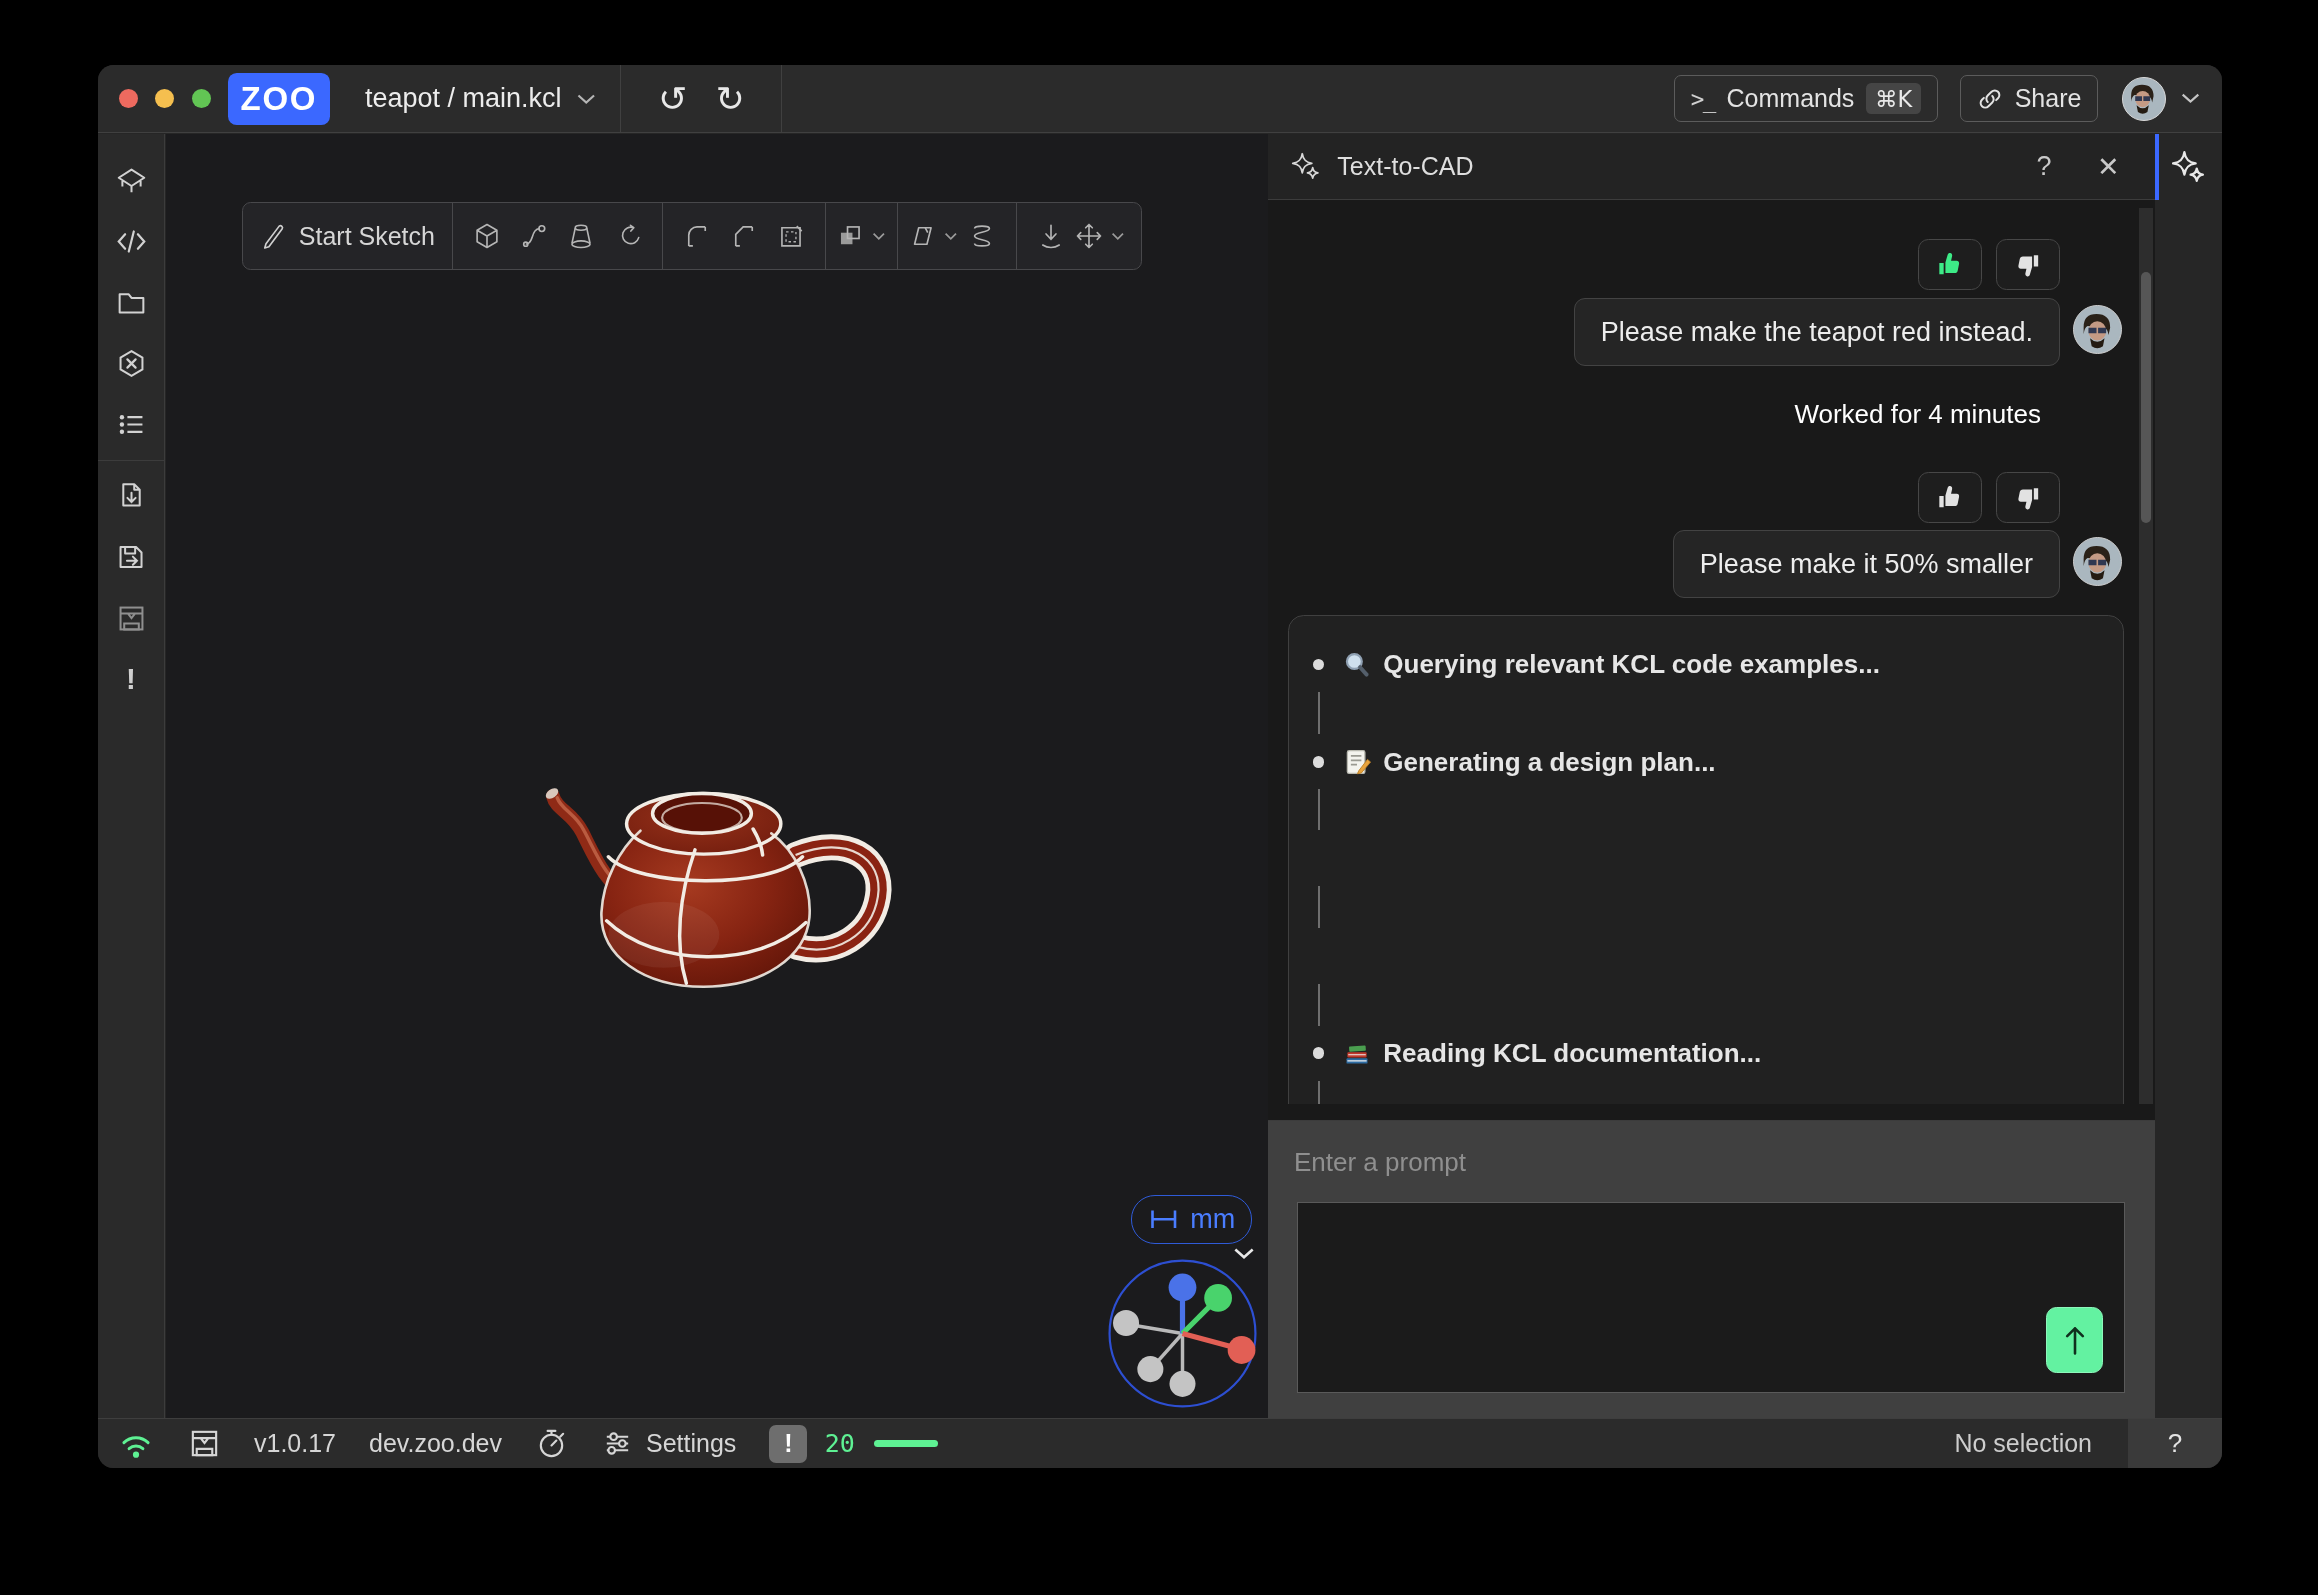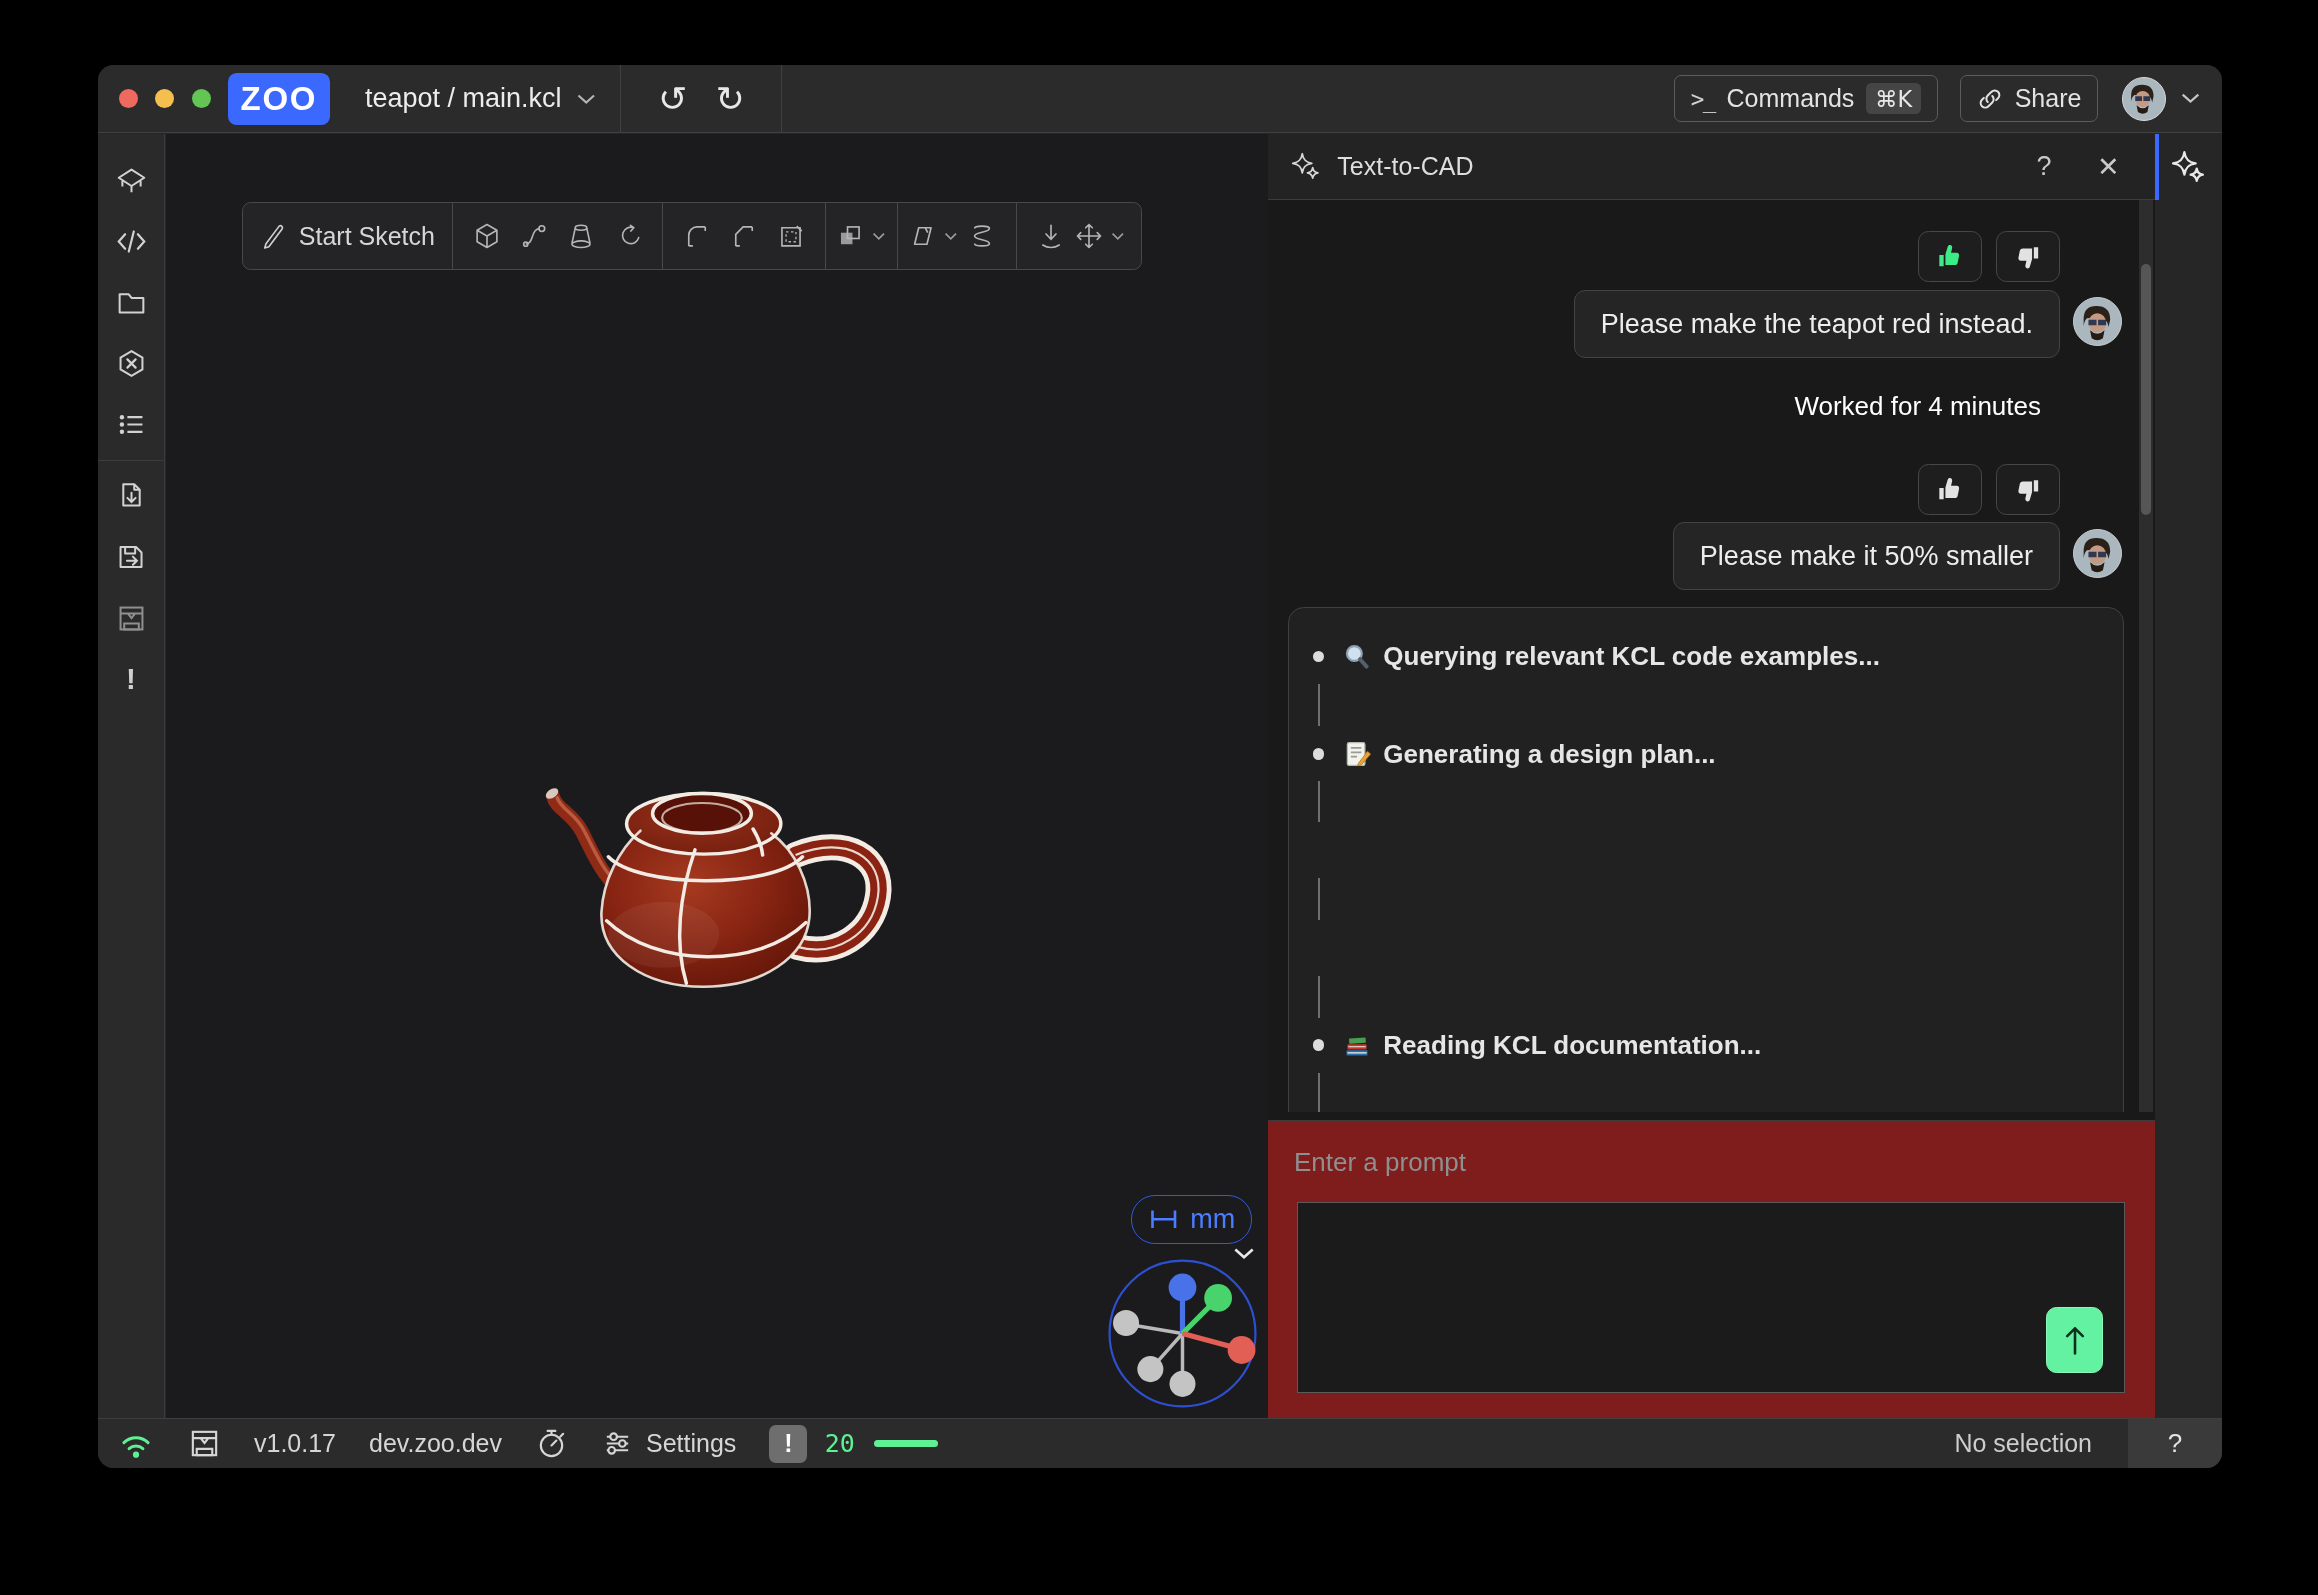--- a/index.html
+++ b/index.html
@@ -47,21 +47,21 @@
   .tsep{width:0.9px;height:66px;background:#48484b;margin:0 10.4px;}
   .teapot-wrap{position:absolute;left:359px;top:617px;width:373px;height:260px;}
   .units-btn{position:absolute;right:15.6px;top:1061px;width:121px;height:49px;border:1.7px solid #2f5bd8;
              border-radius:24px;display:flex;align-items:center;justify-content:center;gap:12px;
              color:#4a7dff;font-size:27px;box-sizing:border-box;background:rgba(27,27,29,.4);}
   .gizmo{position:absolute;left:934px;top:1117px;width:165px;height:165px;}
   .gizmo-chevron{position:absolute;left:1065px;top:1112px;}
 
   
   .panel{position:absolute;left:1170px;top:69px;width:888px;bottom:50px;background:#191919;
-         display:flex;flex-direction:column;}
+         display:flex;flex-direction:column;gap:8px;}
   .panel-header{height:66px;background:#232323;border-bottom:0.9px solid #3c3c3c;display:flex;
                 align-items:center;padding:0 22.5px;gap:17.3px;flex:none;box-sizing:border-box;}
   .panel-title{font-size:25px;color:#dedede;}
   .ph-spacer{flex:1;}
   .ph-btn{font-size:27px;color:#c9c9c9;padding:0 14px;}
   .chat{position:relative;flex:1;overflow:hidden;background:#191919;}
   .thumbs{position:absolute;display:flex;gap:14px;}
   .thumb-btn{width:62px;height:49px;border:0.9px solid #474747;border-radius:10.4px;display:flex;
              align-items:center;justify-content:center;background:#1e1e1e;}
   .bubble{position:absolute;height:66px;border-radius:11px;border:0.9px solid #434343;background:#252525;
@@ -71,21 +71,21 @@
   .worked{position:absolute;font-size:26px;color:#ffffff;}
   .steps-card{position:absolute;left:20px;top:407px;width:836px;height:572px;background:#212121;
               border:0.9px solid #404040;border-radius:15.6px;box-sizing:border-box;padding-left:28px;}
   .step{position:absolute;left:24px;display:flex;align-items:center;height:52px;}
   .step-bullet{width:11.3px;height:11.3px;border-radius:50%;background:#dcdcdc;margin-right:19px;flex:none;}
   .step-icon{margin-right:12px;display:flex;flex:none;}
   .step-label{font-weight:bold;font-size:26px;color:#e6e6e6;white-space:nowrap;}
   .connector{position:absolute;left:29px;width:1.7px;background:#6f6f6f;}
   .chat-scroll{position:absolute;right:2.6px;top:0;bottom:0;width:14px;background:#2d2d2d;}
   .chat-scroll-thumb{position:absolute;left:1.7px;top:64px;height:251px;width:10.4px;background:#565656;border-radius:5.2px;}
-  .prompt-section{flex:none;height:297px;border-top:0.9px solid #3c3c3c;background:#7f1d1d;position:relative;margin-top:8px;}
+  .prompt-section{flex:none;height:297px;border-top:0.9px solid #3c3c3c;background:#404040;position:relative;margin-top:8px;}
   .prompt-label{position:absolute;left:26px;top:26px;font-size:26px;color:#8f8f8f;}
   .prompt-box{position:absolute;left:29px;right:31px;top:81px;height:189px;background:#1b1b1b;border:0.9px solid #5a5a5a;}
   .prompt-box textarea{width:100%;height:100%;background:transparent;border:none;resize:none;outline:none;
                        color:#e8e8e8;font-size:24px;font-family:"Liberation Sans",sans-serif;box-sizing:border-box;padding:12px;}
   .submit-btn{position:absolute;right:21px;bottom:19px;width:57px;height:66px;background:#63f2a1;
               border-radius:10.4px;display:flex;align-items:center;justify-content:center;border:0.9px solid #8df7bb;box-sizing:border-box;}
 
   
   .rail{position:absolute;right:0;top:69px;width:67px;bottom:50px;background:#262626;}
   .rail-indicator{position:absolute;left:0;top:0;width:4.3px;height:66px;background:#3b68ff;}

